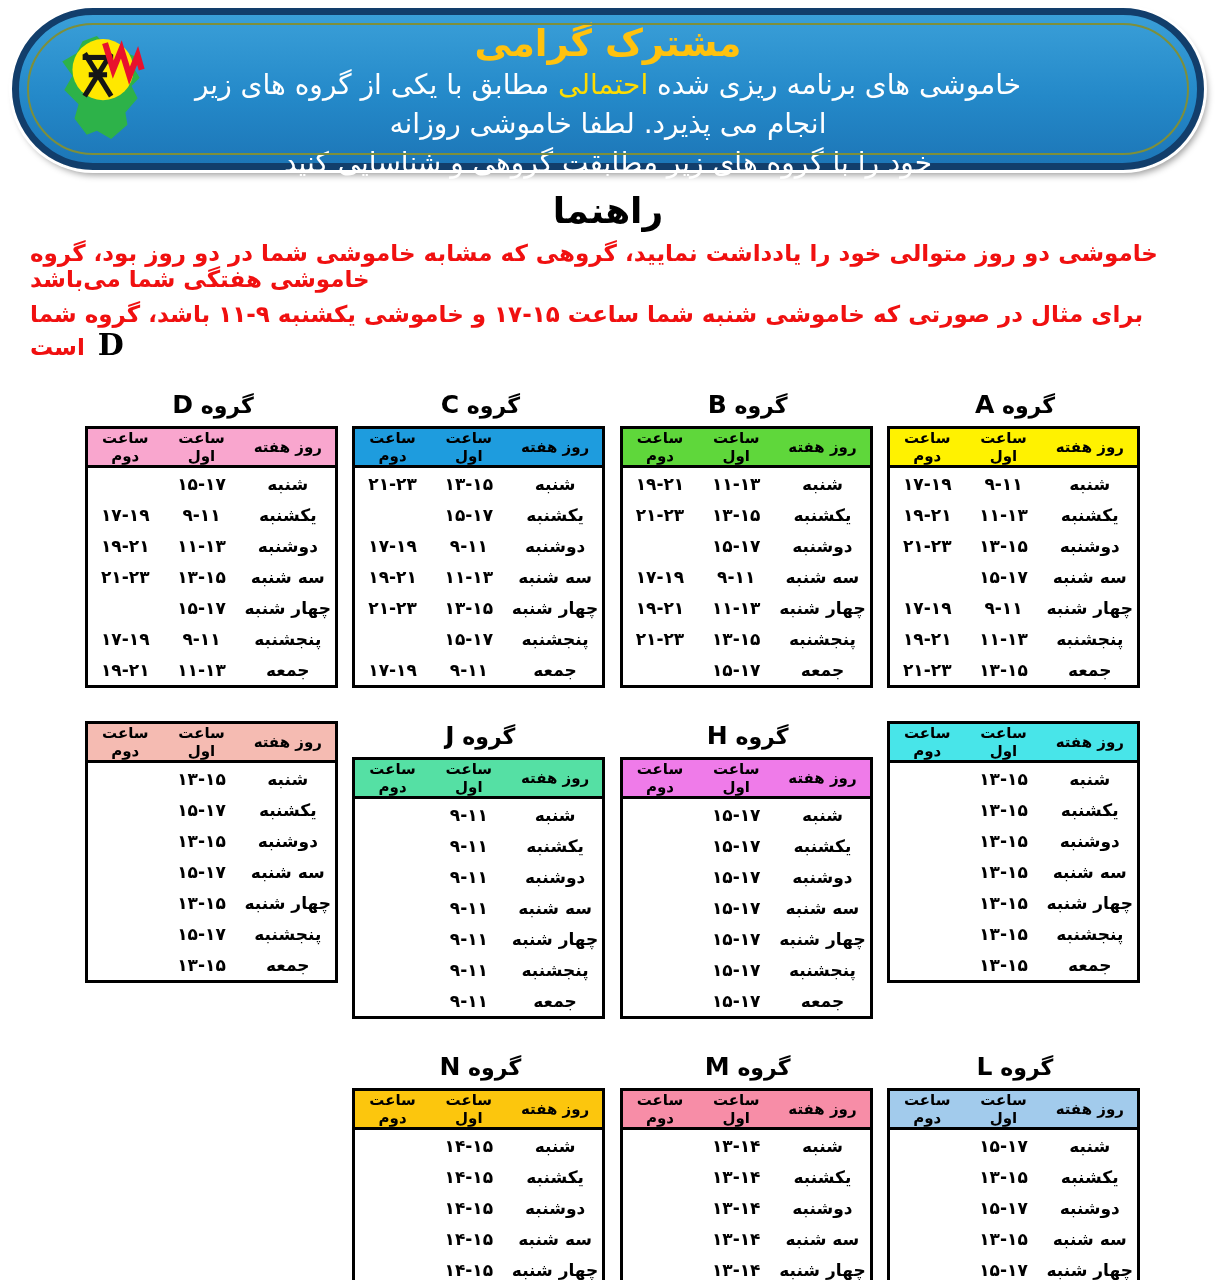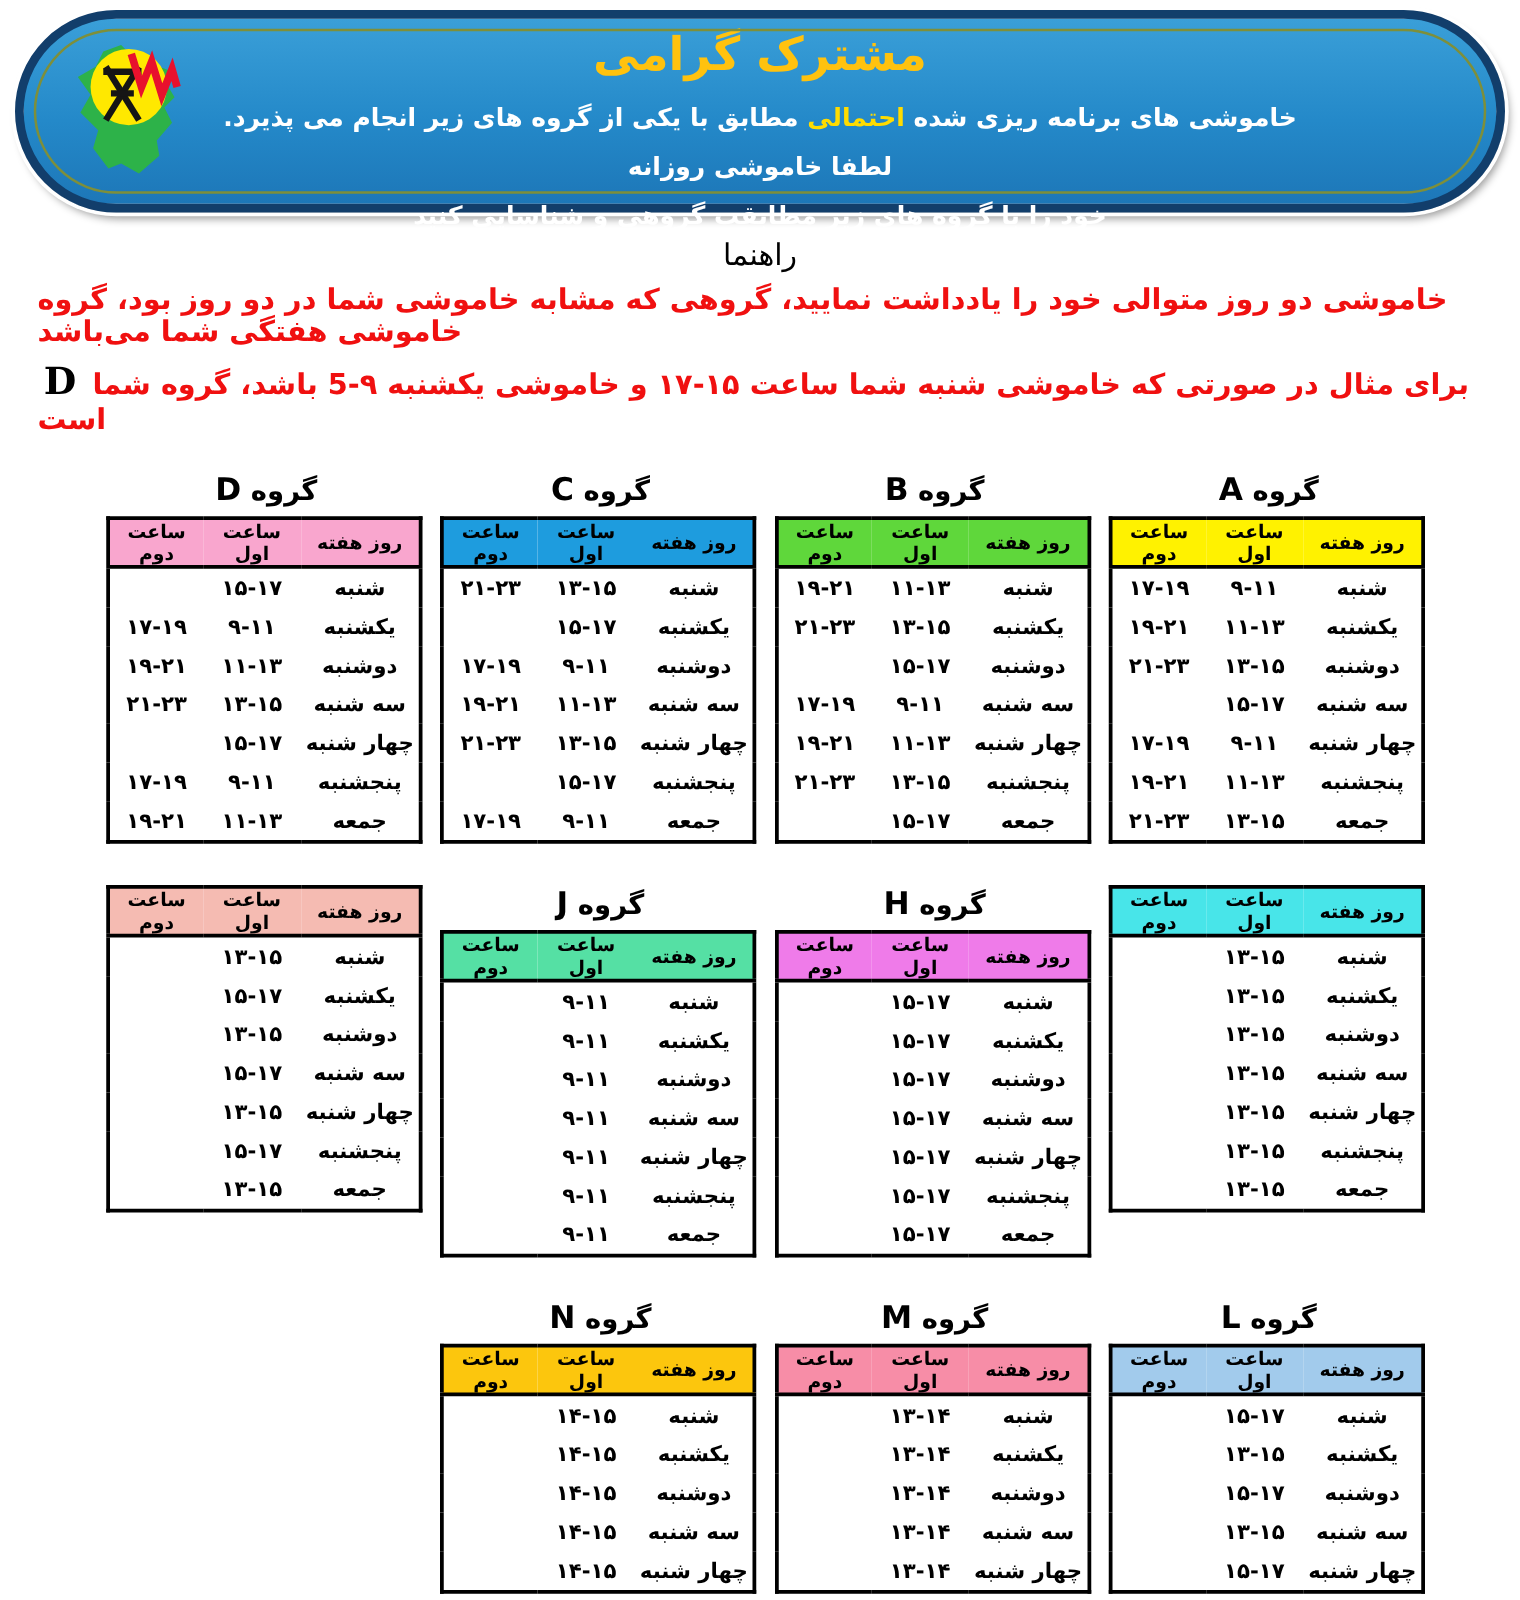--- a/index.html
+++ b/index.html
@@ -13,25 +13,25 @@
     border-radius:90px;border:7px solid #123E6B;
     background:linear-gradient(180deg,#3A9FD8 0%,#2489C9 55%,#1D77B8 100%);
     box-shadow:0 0 0 3px #ffffff,3px 5px 7px rgba(0,0,0,.40);
     text-align:center;
   }
   .banner::before{
     content:"";position:absolute;inset:8px;border:2px solid #7E8F3A;
     border-radius:80px;pointer-events:none;
   }
   .banner-title{padding-top:7px;font-size:37px;font-weight:bold;color:#FFC20E;}
-  .banner-text{margin-top:10px;font-size:20px;font-weight:bold;color:#ffffff;line-height:39px;padding:0 150px;}
+  .banner-text{margin-top:0;font-size:28px;font-weight:normal;color:#ffffff;line-height:39px;padding:0 150px;}
   .banner-text .hl{color:#FFDC00;}
   .logo{position:absolute;left:30px;top:18px;width:108px;height:112px;}
   
-  .guide-title{text-align:center;font-size:24px;font-weight:normal;color:#000;margin:20px 0 2px;}
+  .guide-title{text-align:center;font-size:36px;font-weight:bold;color:#000;margin:20px 0 2px;}
   .guide-line{text-align:left;color:#F01010;font-weight:bold;font-size:23px;margin:9px 30px;}
   .guide-letter{color:#000;font-family:"DejaVu Serif",serif;font-size:30px;font-weight:bold;padding:0 5px;}
   .num{direction:ltr;unicode-bidi:embed;display:inline-block;}
   
   .tables-wrap{margin:28px 76px 0 88px;}
   .table-grid{display:grid;grid-template-columns:repeat(4,250px);justify-content:space-between;margin-bottom:33px;}
   .group-block{width:250px;}
   .group-title{text-align:center;font-size:22px;font-weight:bold;color:#000;margin:0 0 7px;}
   .group-title .letter{font-family:"DejaVu Sans",sans-serif;font-size:25px;}
   table.sched{width:250px;border-collapse:collapse;border:3px solid #000;table-layout:fixed;background:#fff;}
@@ -54,21 +54,21 @@
     </g>
     <path d="M52,10 L60,36 L68,16 L76,42 L84,22 L88,36" stroke="#E8112D" stroke-width="6" fill="none"></path>
   </svg>
   <div class="banner-title">مشترک گرامی</div>
   <div class="banner-text"><span>خاموشی های برنامه ریزی شده </span><span class="hl">احتمالی</span><span> مطابق با یکی از گروه های زیر انجام می پذیرد. لطفا خاموشی روزانه</span><br><span>خود را با گروه های زیر مطابقت گروهی و شناسایی کنید</span></div>
 </div>
 
 <div>
   <div class="guide-title">راهنما</div>
   <div class="guide-line">خاموشی دو روز متوالی خود را یادداشت نمایید، گروهی که مشابه خاموشی شما در دو روز بود، گروه خاموشی هفتگی شما می‌باشد</div>
-  <div class="guide-line"><span>برای مثال در صورتی که خاموشی شنبه شما ساعت </span><span class="num">۱۷-۱۵</span><span> و خاموشی یکشنبه </span><span class="num">5-۹</span><span> باشد، گروه شما </span><span class="guide-letter">D</span><span> است</span></div>
+  <div class="guide-line"><span>برای مثال در صورتی که خاموشی شنبه شما ساعت </span><span class="num">۱۷-۱۵</span><span> و خاموشی یکشنبه </span><span class="num">۱۱-۹</span><span> باشد، گروه شما </span><span class="guide-letter">D</span><span> است</span></div>
 </div>
 
 <div class="tables-wrap" id="tables">
     <div class="table-grid">
       <div class="group-block">
         <div class="group-title"><span>گروه</span> <span class="letter">A</span></div>
         <table class="sched">
           <colgroup>
             <col class="c-day">
             <col class="c-h1">

